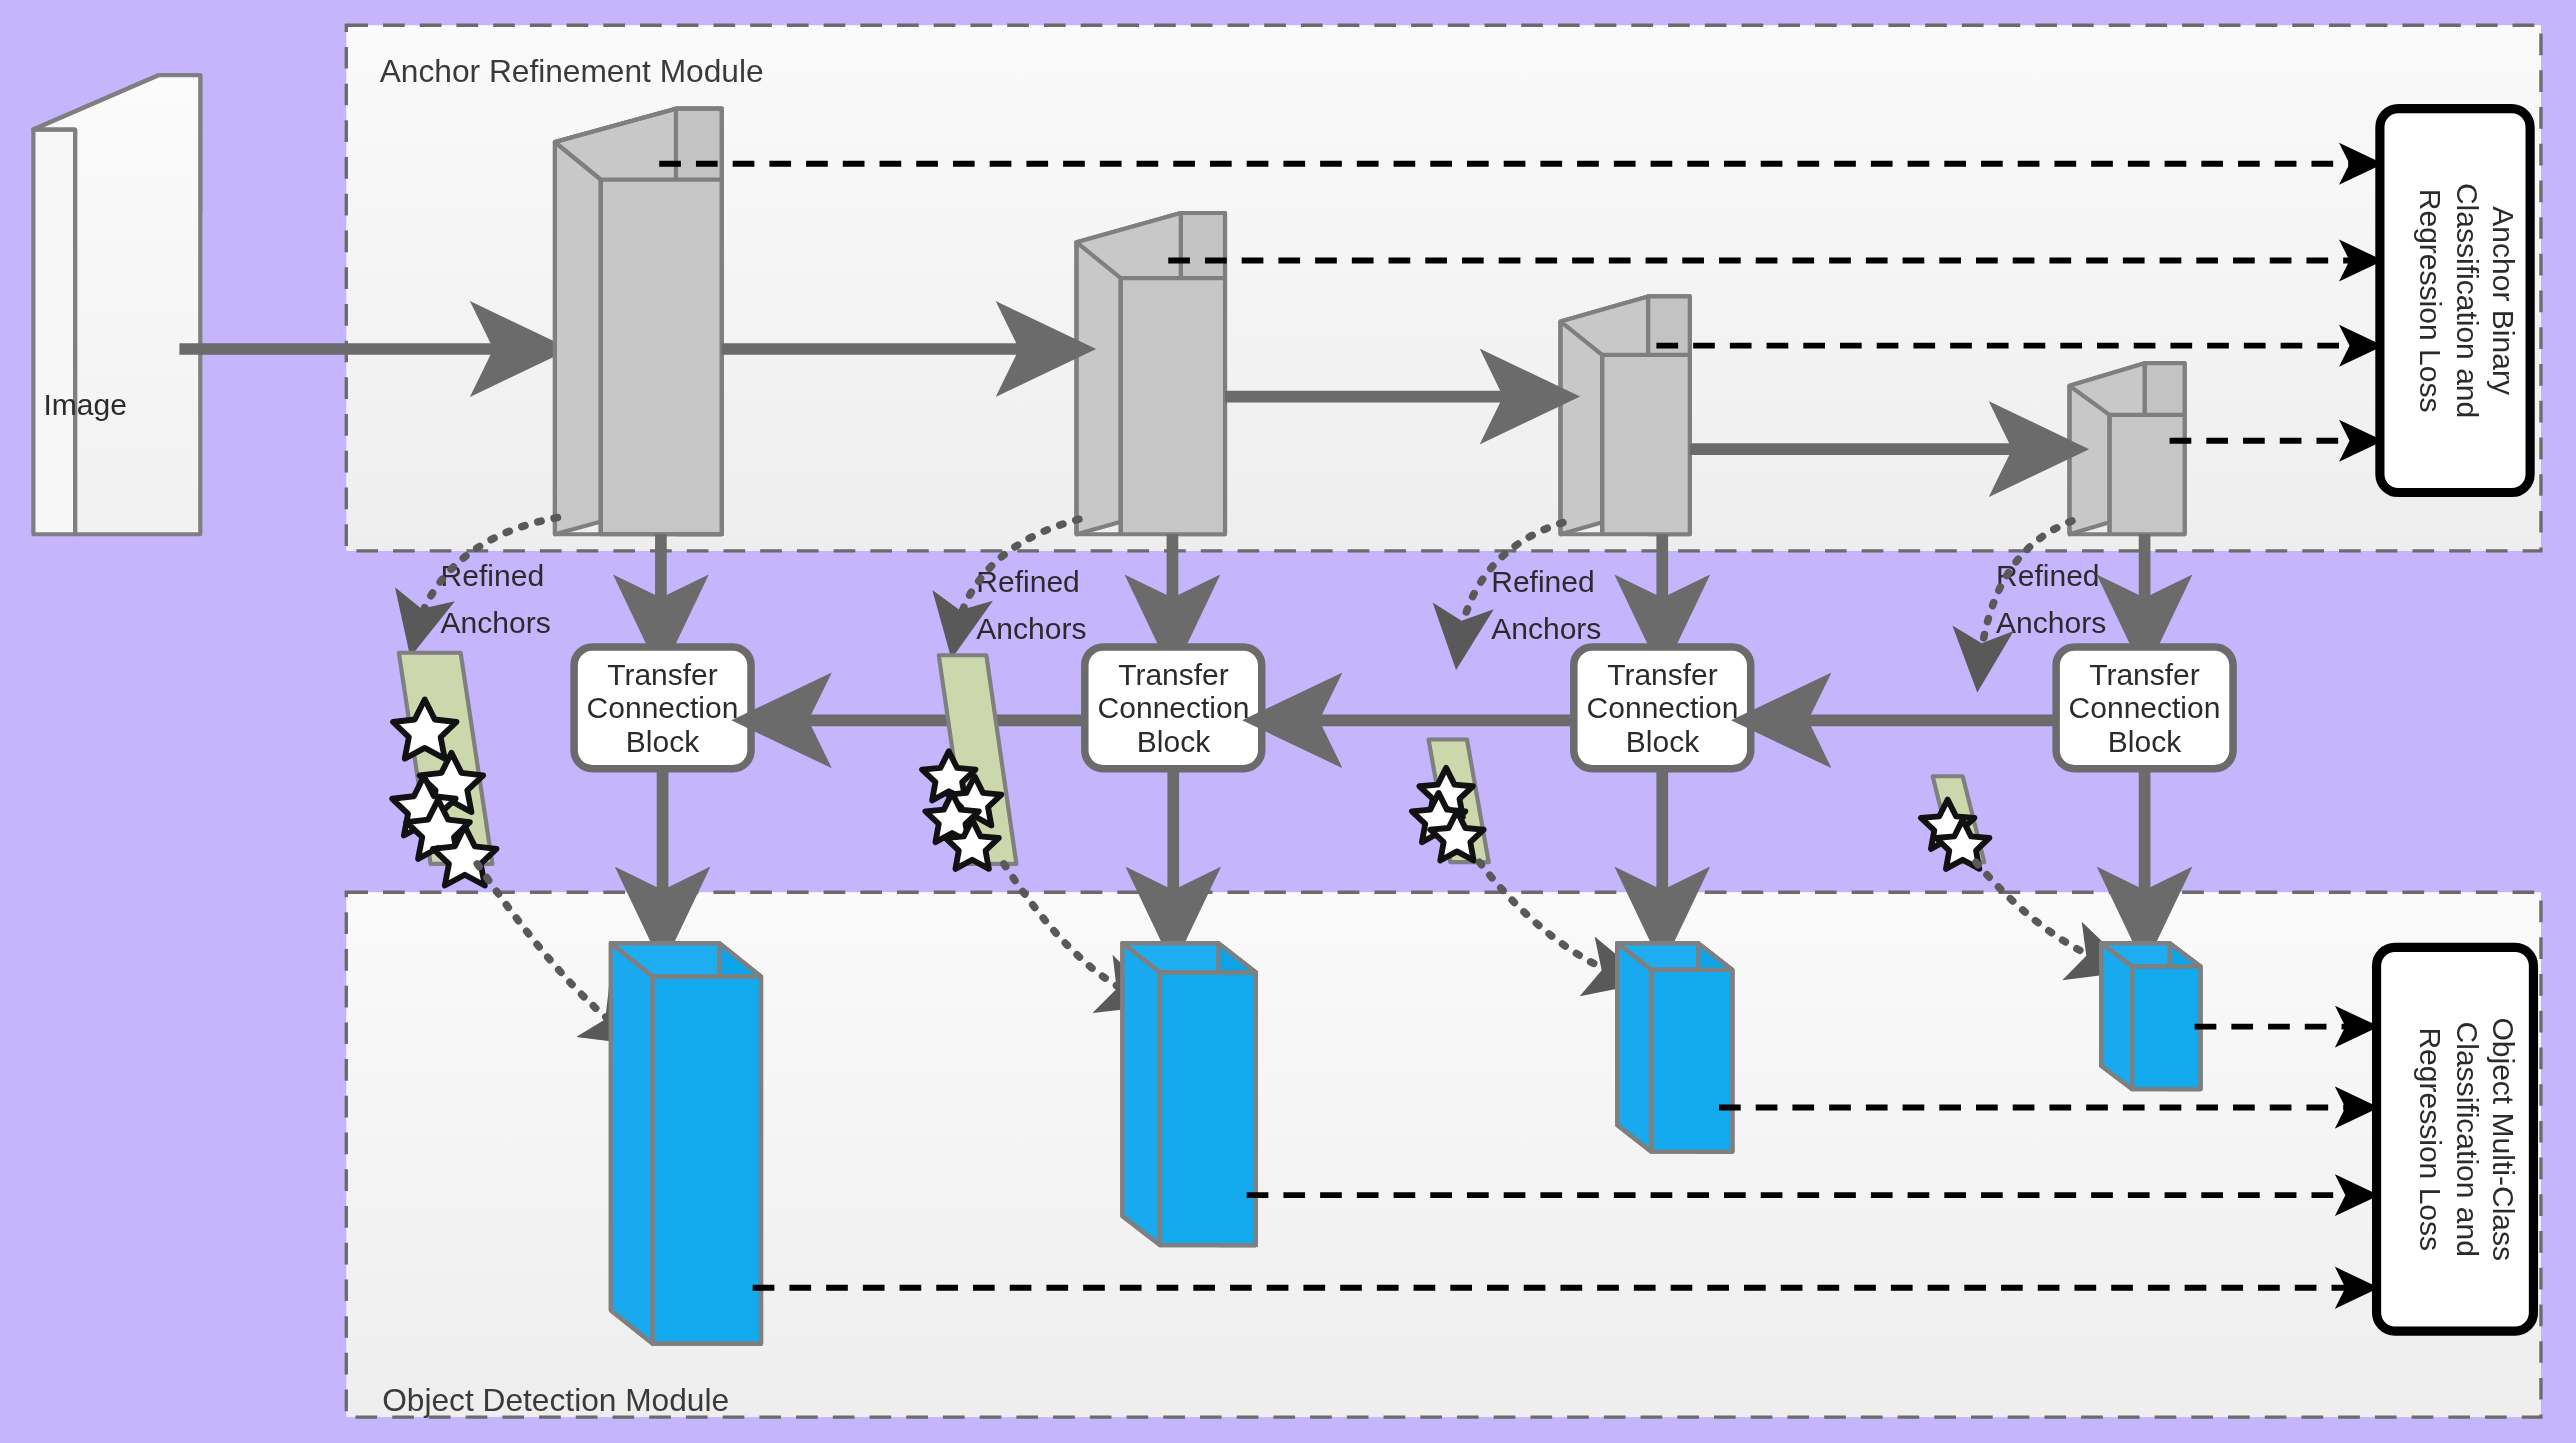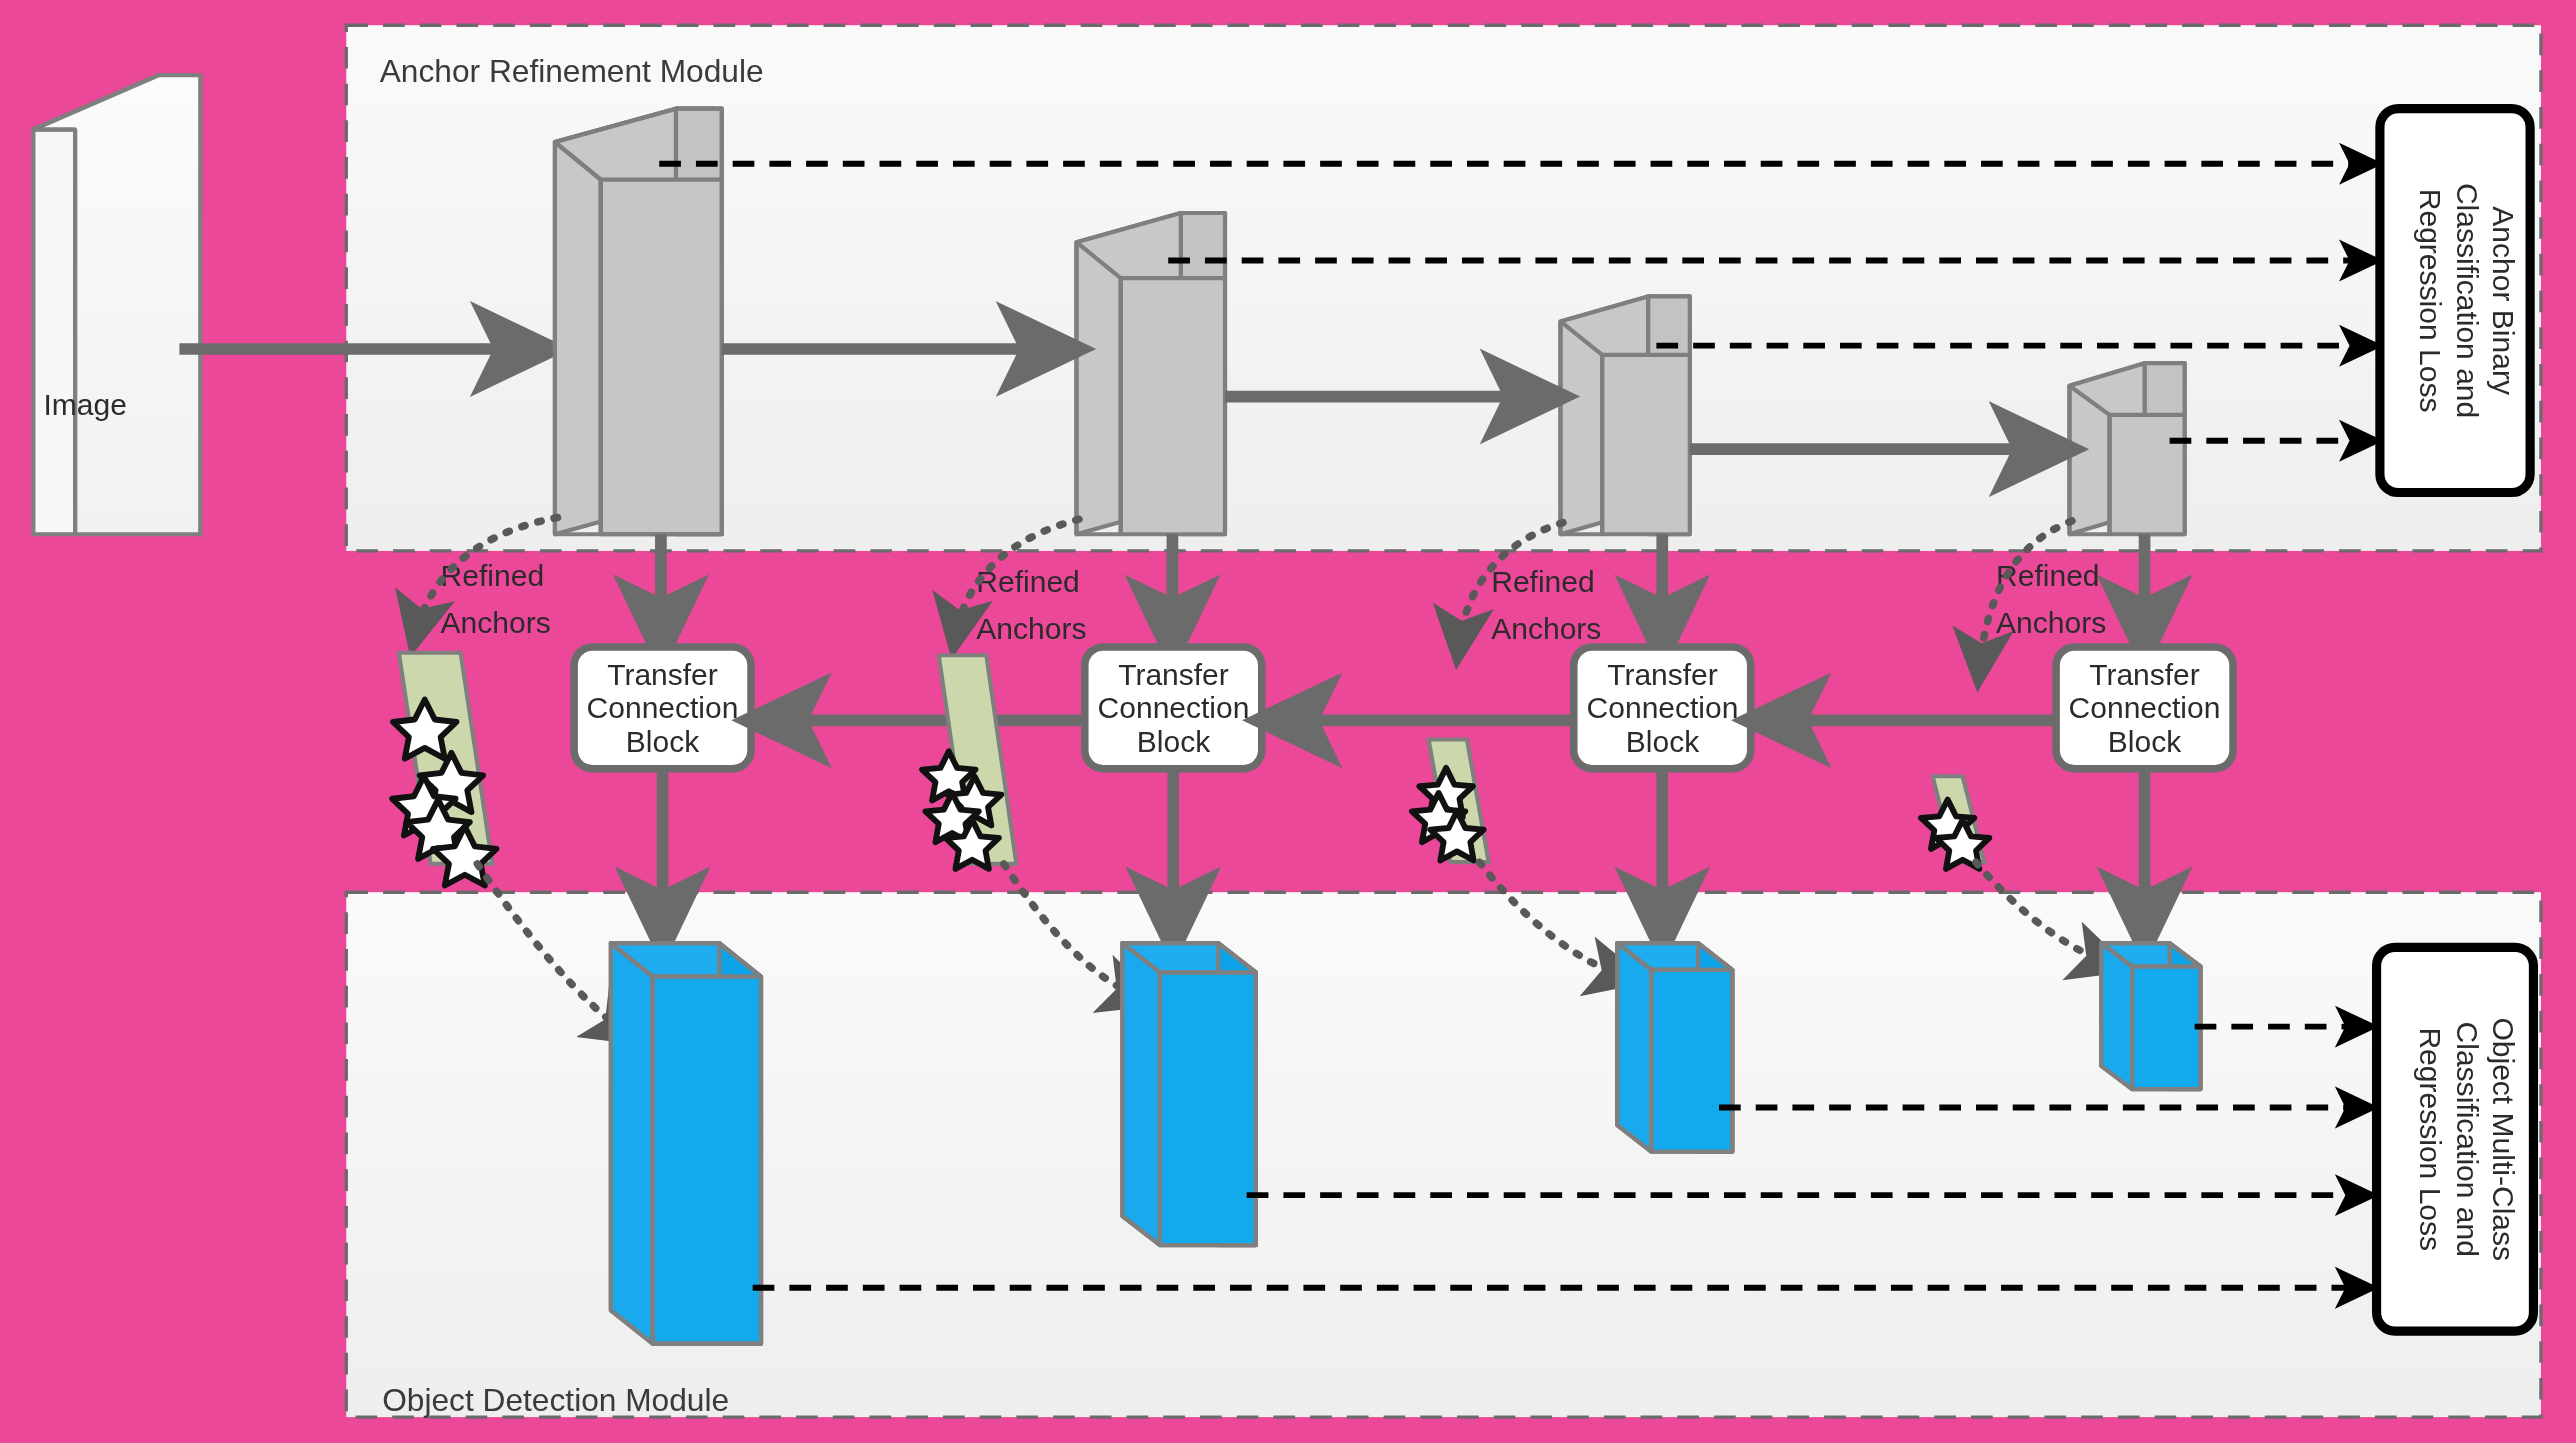--- a/index.html
+++ b/index.html
@@ -1,17 +1,17 @@
 <!DOCTYPE html>
 <html style="font-size:13.4px"><head>
 <meta charset="utf-8">
 <style>
   html,body{margin:0;padding:0;background:#ffffff;}
   body{width:2576px;height:1444px;font-family:"Liberation Sans",sans-serif;}
-  #stage{position:relative;width:2576px;height:1444px;overflow:hidden;background:#ec4899;}
+  #stage{position:relative;width:2576px;height:1444px;overflow:hidden;background:#c4b5fd;}
   svg#canvas{position:absolute;left:0;top:0;width:2576px;height:1444px;}
   .moduleLabel{font-family:"Liberation Sans",sans-serif;font-size:38px;fill:#3a3a3a;}
   .tcbLabel{font-family:"Liberation Sans",sans-serif;font-size:36px;fill:#2b2b2b;text-anchor:middle;}
   .refLabel{font-family:"Liberation Sans",sans-serif;font-size:36px;fill:#2b2b2b;}
   .lossLabel{font-family:"Liberation Sans",sans-serif;font-size:36px;fill:#2b2b2b;text-anchor:middle;}
   .imgLabel{font-family:"Liberation Sans",sans-serif;font-size:36px;fill:#2b2b2b;}
 </style>
 </head>
 <body>
 

